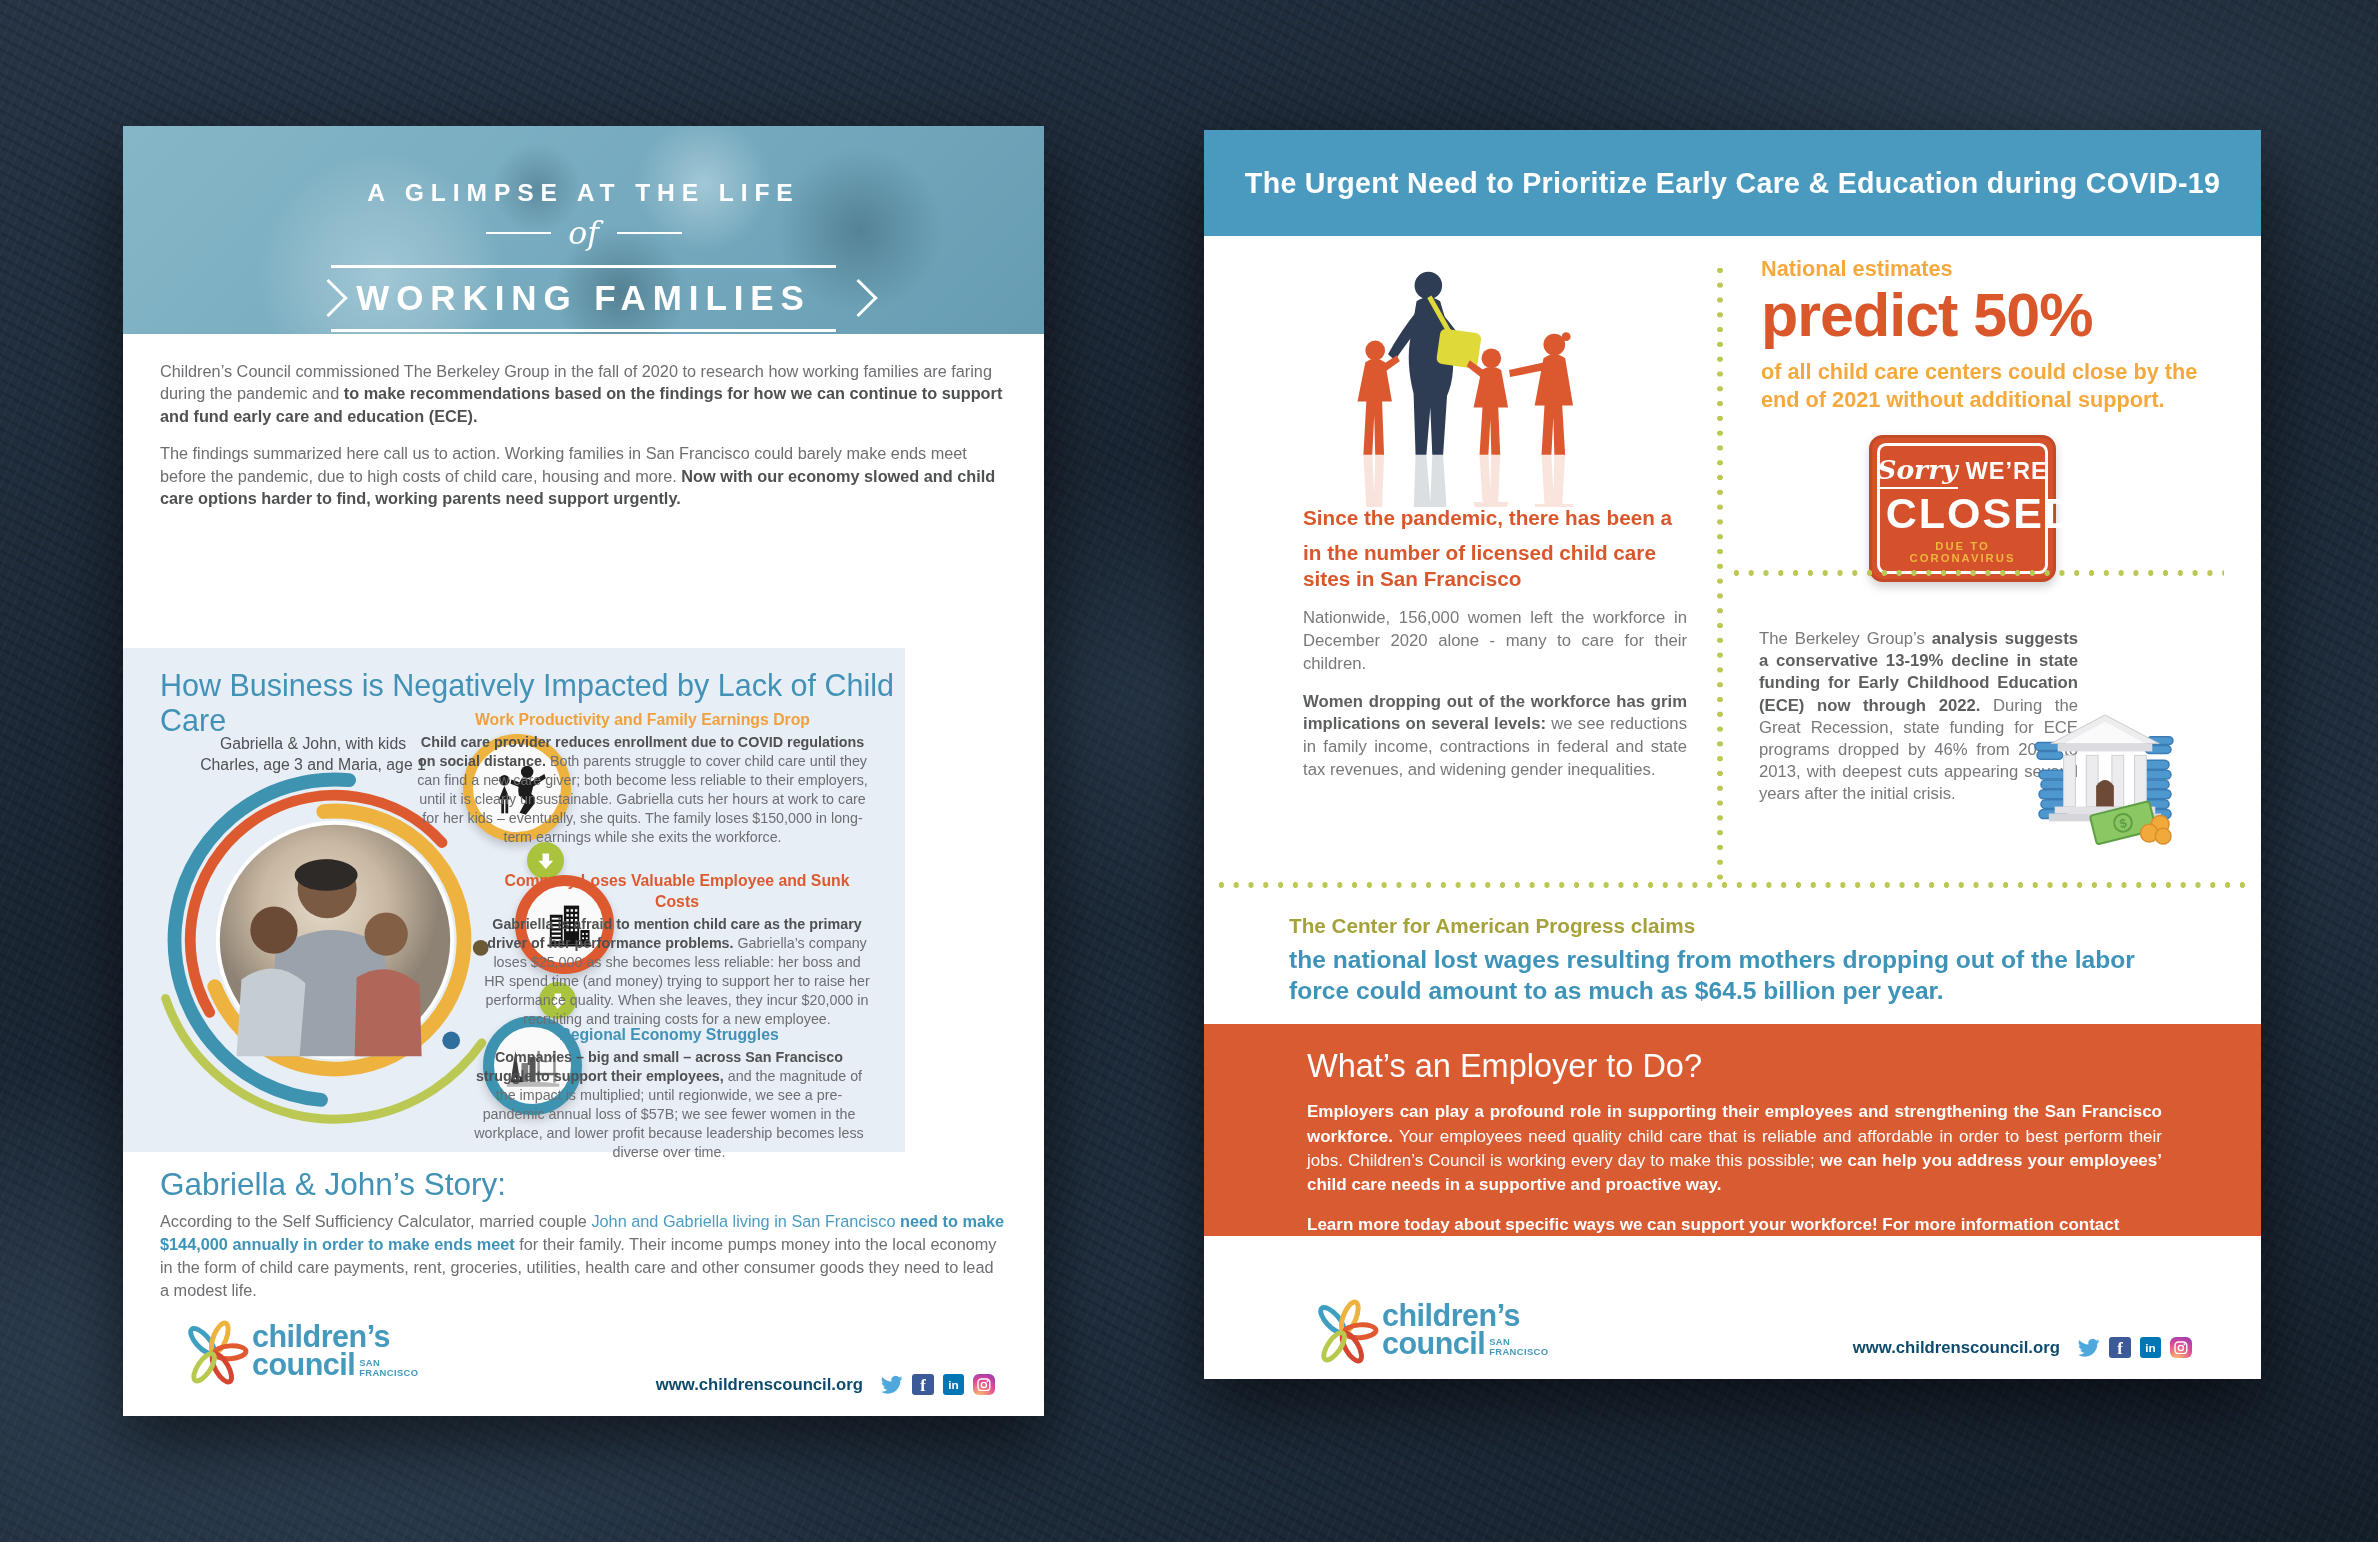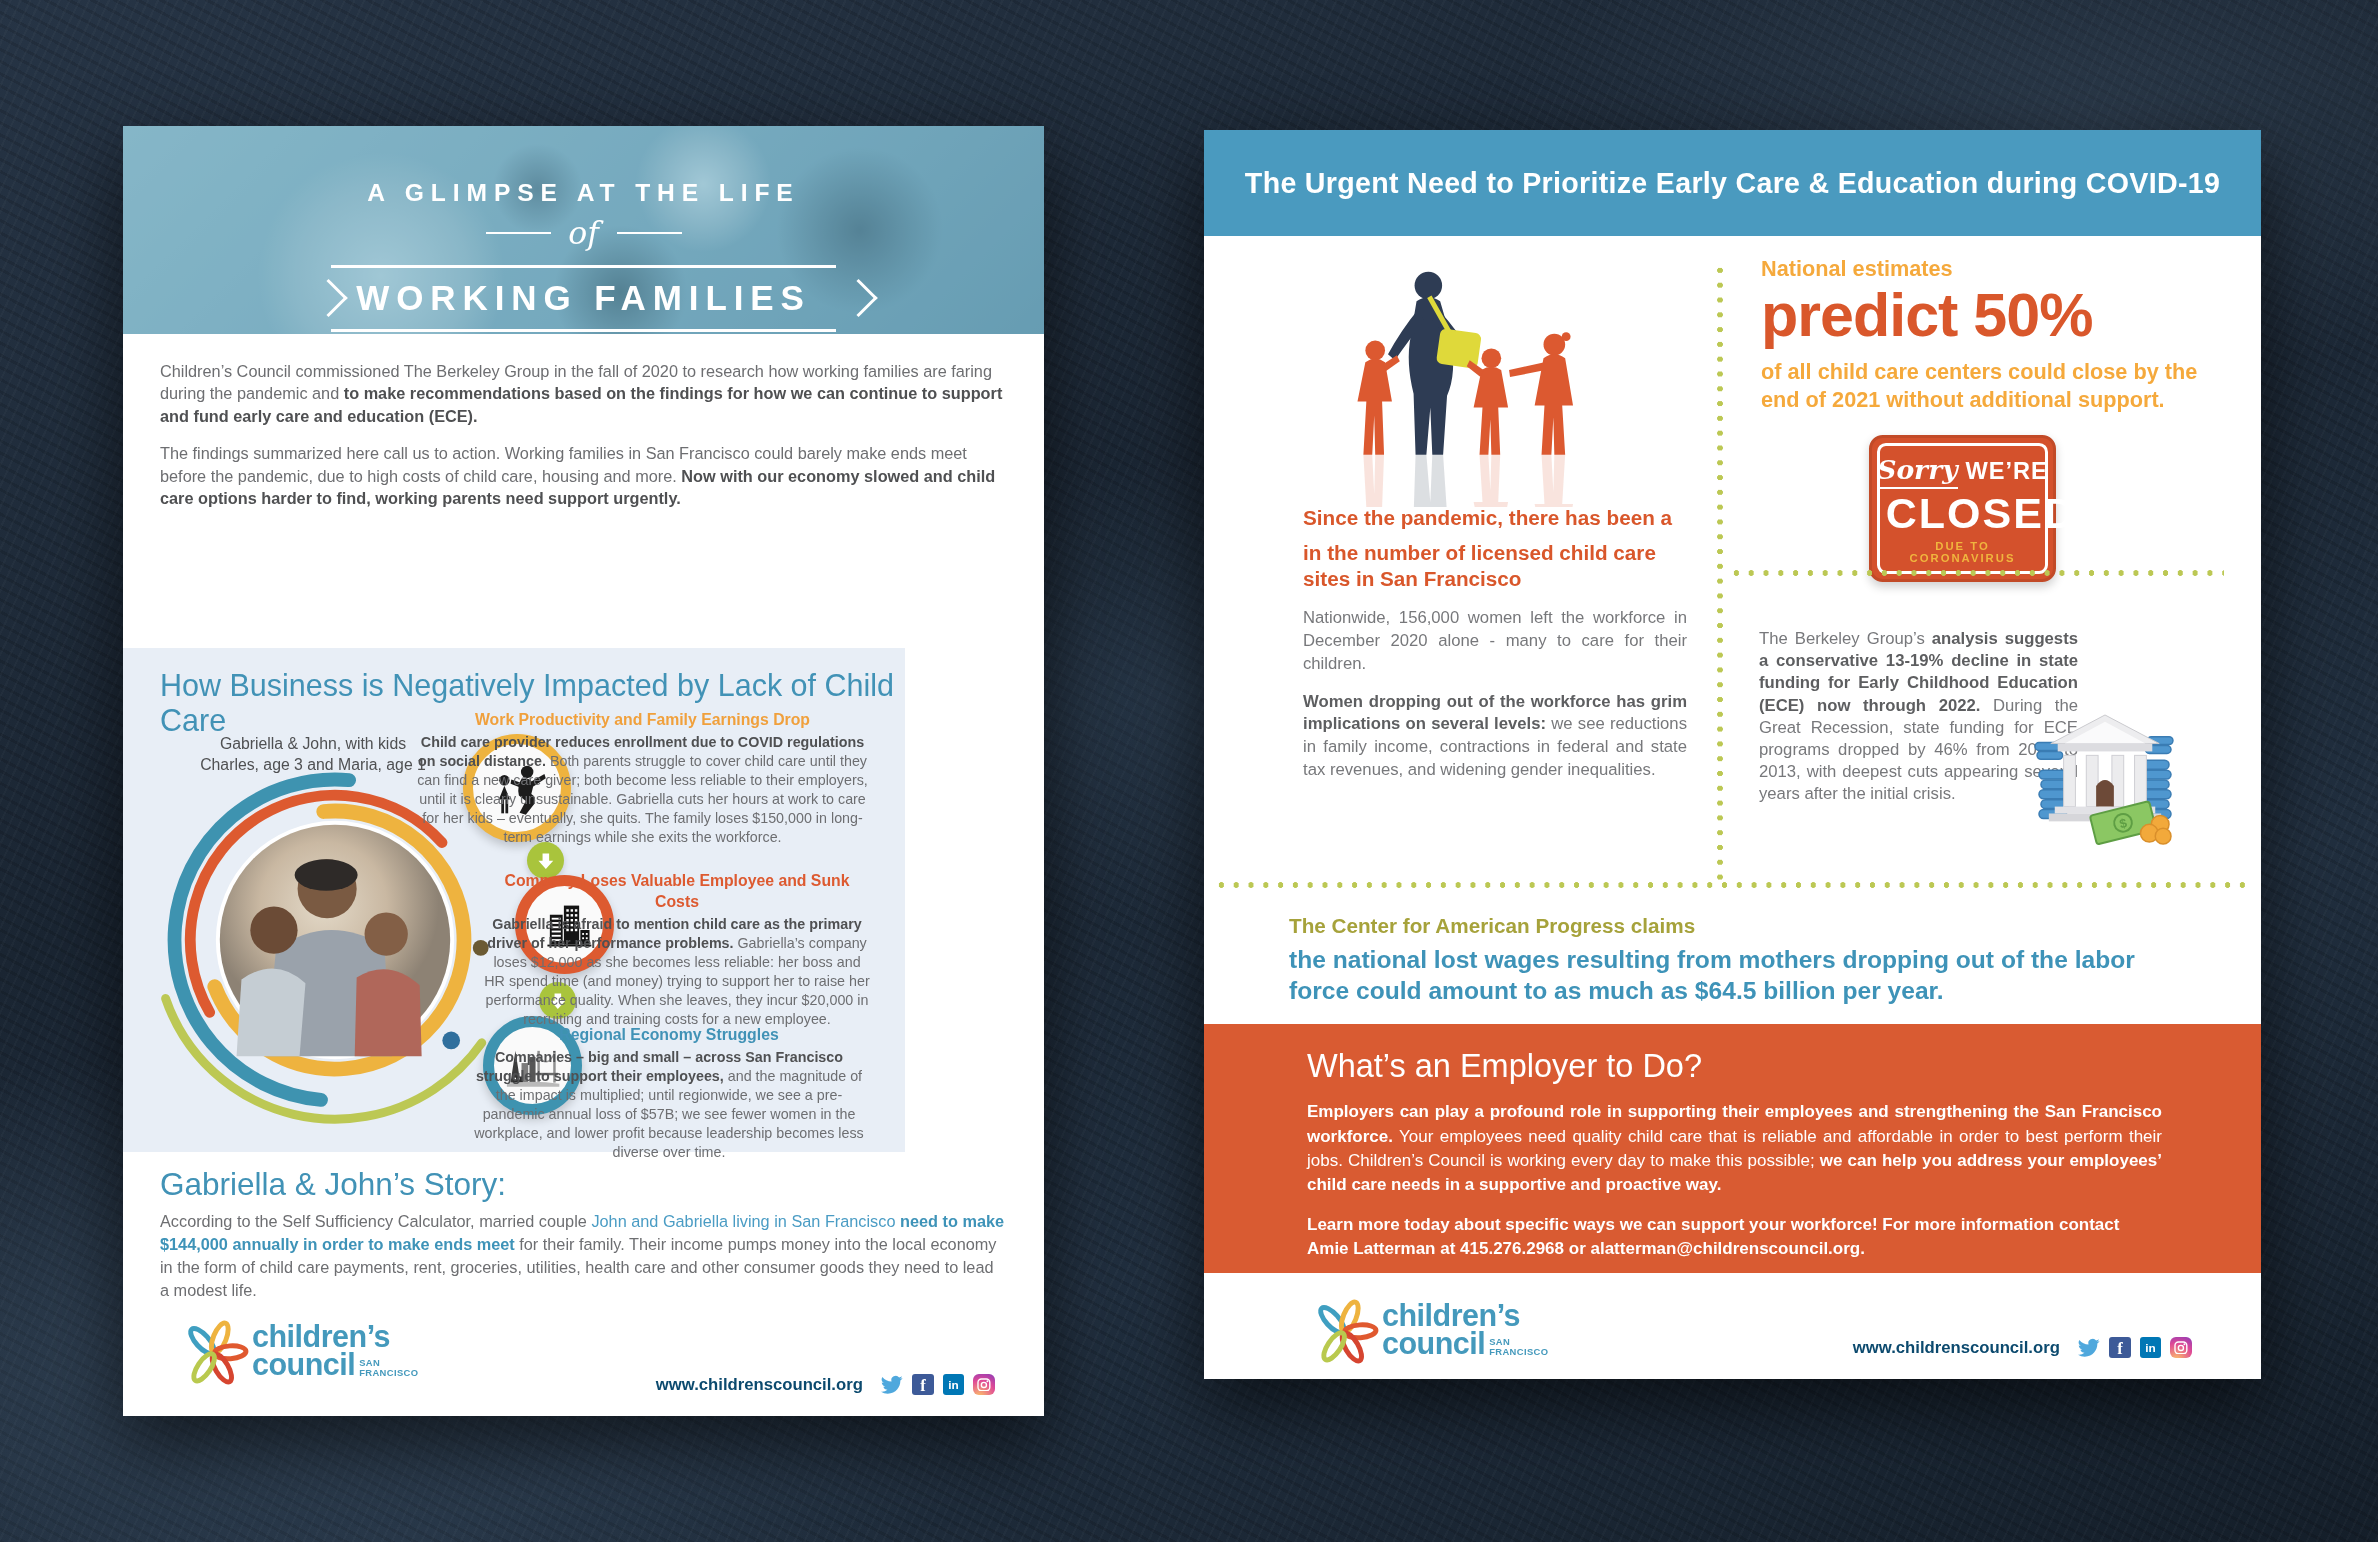--- a/index.html
+++ b/index.html
@@ -125,21 +125,21 @@
   .cs-were { font-size:23.6px; font-weight:bold; letter-spacing:1px; }
   .cs-closed { font-size:43px; font-weight:bold; letter-spacing:2px; line-height:1.05; margin-top:2px; }
   .cs-due { font-size:11.3px; font-weight:bold; color:#f0b53e; letter-spacing:2px; margin-top:3.9px; }
   .berkeley { position:absolute; left:555px; top:498px; width:319px; font-size:16.7px; line-height:1.33;
               color:#77787b; text-align:justify; }
   .berkeley b { color:#5d5e60; }
   .bank-svg { position:absolute; left:827px; top:583px; }
   .claim { position:absolute; left:85px; top:784px; width:906px; }
   .claim-lead { color:#a6a23b; font-size:20.7px; font-weight:bold; }
   .claim-stmt { color:#3e93b8; font-size:24.6px; font-weight:bold; line-height:1.28; margin-top:5.9px; }
-  .employer { position:absolute; left:0; top:894px; width:1057px; height:249px; background:#d95b32;
+  .employer { position:absolute; left:0; top:894px; width:1057px; height:212px; background:#d95b32;
               color:#fff; padding:23.6px 99px 0 103px; }
   .emp-h { font-size:32.5px; font-weight:400; margin-bottom:15.8px; }
   .emp-p { font-size:17px; line-height:1.42; text-align:justify; }
   .emp-p2 { margin-top:15.8px; font-weight:bold; text-align:left; }
   .rp-logo { left:103px; top:1157px; }
 
   svg { display:block; }
 </style>
 </head>
 <body>
@@ -274,21 +274,21 @@
         <path d="M8,80 Q50,73 94,80 L94,85 L8,85 Z" fill="#b9b9b9"></path>
       </svg>
     </div>
 
     <div class="biz-item bi-1">
       <div class="bi-title">Work Productivity and Family Earnings Drop</div>
       <b>Child care provider reduces enrollment due to COVID regulations on social distance.</b><span> Both parents struggle to cover child care until they can find a new care giver; both become less reliable to their employers, until it is clearly unsustainable. Gabriella cuts her hours at work to care for her kids – eventually, she quits. The family loses $150,000 in long-term earnings while she exits the workforce.</span>
     </div>
     <div class="biz-item bi-2">
       <div class="bi-title">Company Loses Valuable Employee and Sunk Costs</div>
-      <b>Gabriella is afraid to mention child care as the primary driver of her performance problems.</b><span> Gabriella’s company loses $12,000 as she becomes less reliable: her boss and HR spend time (and money) trying to support her to raise her performance quality. When she leaves, they incur $20,000 in recruiting and training costs for a new employee.</span>
+      <b>Gabriella is afraid to mention child care as the primary driver of her performance problems.</b><span> Gabriella’s company loses $25,000 as she becomes less reliable: her boss and HR spend time (and money) trying to support her to raise her performance quality. When she leaves, they incur $20,000 in recruiting and training costs for a new employee.</span>
     </div>
     <div class="biz-item bi-3">
       <div class="bi-title">Regional Economy Struggles</div>
       <b>Companies – big and small – across San Francisco struggle to support their employees,</b><span> and the magnitude of the impact is multiplied; until regionwide, we see a pre-pandemic annual loss of $57B; we see fewer women in the workplace, and lower profit because leadership becomes less diverse over time.</span>
     </div>
   </div>
 
   <div class="story-heading">Gabriella &amp; John’s Story:</div>
   <p class="story-body"><span>According to the Self Sufficiency Calculator, married couple </span><span class="lnk">John and Gabriella living in San Francisco</span><b class="blue"> need to make $144,000 annually in order to make ends meet</b><span> for their family. Their income pumps money into the local economy in the form of child care payments, rent, groceries, utilities, health care and other consumer goods they need to lead a modest life.</span></p>
 

